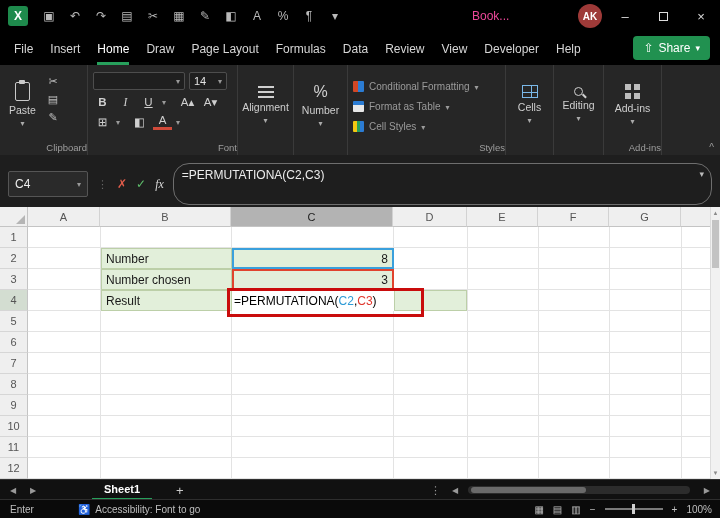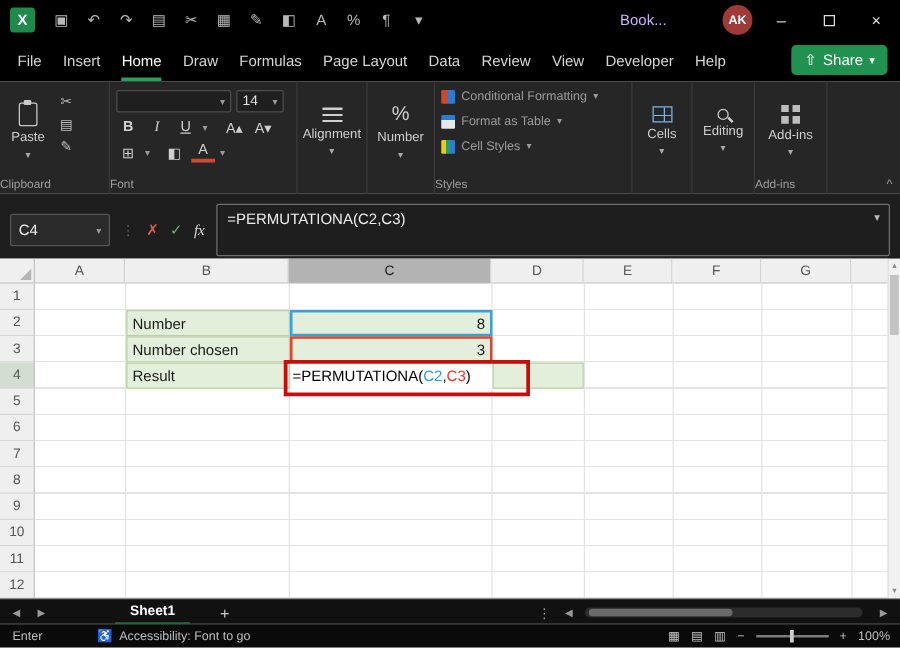--- a/index.html
+++ b/index.html
@@ -5,74 +5,74 @@
   *{box-sizing:border-box;margin:0;padding:0}
   html,body{background:#3a3a3a}
   body{font-family:"Liberation Sans",sans-serif}
   #app{position:relative;width:720px;height:518px;background:#fff;overflow:hidden}
 
   
   .titlebar{position:absolute;top:0;left:0;right:0;height:32px;background:#000;display:flex;align-items:center;color:#c8c8c8}
   .logo{width:20px;height:20px;background:#1E8A4C;border-radius:3px;color:#fff;font-weight:bold;font-size:12px;display:flex;align-items:center;justify-content:center;margin:0 8px}
   .qat{display:flex;align-items:center}
   .qat-icon{width:26px;text-align:center;font-size:12px;color:#b9b9b9}
-  .title-text{position:absolute;left:496px;font-size:12px;color:#c4b5fd}
+  .title-text{position:absolute;left:472px;font-size:12px;color:#ec4899}
   .avatar{position:absolute;right:118px;top:4px;width:24px;height:24px;border-radius:50%;background:#9E3A38;color:#fff;font-size:10px;font-weight:bold;display:flex;align-items:center;justify-content:center}
   .win{position:absolute;right:0;top:0;display:flex;height:32px}
   .win>span{width:38px;display:flex;align-items:center;justify-content:center;font-size:13px;color:#ddd}
   .restore-box{width:9px;height:9px;border:1px solid #ddd;display:inline-block}
 
   
   .menubar{position:absolute;top:32px;left:0;right:0;height:33px;background:#000;display:flex;align-items:stretch;gap:17px;padding-left:14px;color:#d6d6d6;font-size:12px}
   .menu-item{display:flex;align-items:center;border-bottom:3px solid transparent;padding-top:3px}
   .menu-item.active{color:#fff;border-bottom-color:#27A05C}
   .share-btn{position:absolute;right:10px;top:4px;height:24px;background:#219150;border-radius:4px;color:#fff;display:flex;align-items:center;gap:5px;padding:0 10px;font-size:12px}
   .share-btn .chev{font-size:9px}
 
   
   .ribbon{position:absolute;top:65px;left:0;right:0;height:90px;background:#262626;display:flex;color:#cfcfcf}
   .rgroup{position:relative;border-right:1px solid #3a3a3a;height:100%;padding:7px 5px 16px;flex-shrink:0}
-  .glabel{position:absolute;bottom:2px;left:0;right:0;text-align:left;font-size:9.5px;color:#9e9e9e}
+  .glabel{position:absolute;bottom:2px;left:0;right:0;text-align:right;font-size:9.5px;color:#9e9e9e}
   .bigbtn{display:flex;flex-direction:column;align-items:center;justify-content:center;gap:3px;height:66px;font-size:10.5px;padding:0 4px}
   .bigbtn .chev{font-size:8px;color:#aaa}
   .clip-wrap{display:flex;gap:8px}
   .clipboard-icon{width:15px;height:19px;border:1.5px solid #c9c9c9;border-radius:2px;position:relative}
   .clipboard-icon::before{content:"";position:absolute;top:-3px;left:3px;width:6px;height:4px;background:#c9c9c9;border-radius:1px}
   .mini-col{display:flex;flex-direction:column;gap:5px;padding-top:3px}
   .mini-icon{font-size:11px;color:#bdbdbd;text-align:center}
   .font-row{display:flex;align-items:center;gap:4px;margin-bottom:5px}
   .combo{background:#1f1f1f;border:1px solid #4d4d4d;border-radius:2px;height:18px;display:flex;align-items:center;justify-content:space-between;font-size:11px;padding:0 4px;color:#e4e4e4}
   .combo .chev{font-size:8px;color:#999}
   .fmt-icon{width:19px;text-align:center;font-size:11.5px;color:#cfcfcf}
   .fmt-icon.b{font-weight:bold}
   .fmt-icon.i{font-style:italic;font-family:"Liberation Serif",serif}
   .fmt-icon.u{text-decoration:underline}
   .align-icon{width:16px;height:12px;background:repeating-linear-gradient(to bottom,#cfcfcf 0 2px,transparent 2px 5px)}
   .pct-icon{font-size:16px;color:#cfcfcf}
-  .style-row{display:flex;align-items:flex-start;gap:5px;height:20px;font-size:10px;color:#9b9b9b;white-space:nowrap}
+  .style-row{display:flex;align-items:flex-end;gap:5px;height:20px;font-size:10px;color:#9b9b9b;white-space:nowrap}
   .style-swatch{width:11px;height:11px;flex-shrink:0;border-radius:1px}
   .sw-cf{background:linear-gradient(90deg,#d24726 50%,#2b7cd3 50%)}
   .sw-ft{background:linear-gradient(#2b7cd3 40%,#e8e8e8 40%)}
   .sw-cs{background:linear-gradient(90deg,#f2c811 33%,#27A05C 33% 66%,#2b7cd3 66%)}
   .cells-icon{width:16px;height:13px;border:1px solid #7ab8e8;background:linear-gradient(#7ab8e8 1px,transparent 1px) 0 6px/100% 100% no-repeat,linear-gradient(90deg,#7ab8e8 1px,transparent 1px) 8px 0/100% 100% no-repeat}
   .mag-icon{width:9px;height:9px;border:1.6px solid #cfcfcf;border-radius:50%;position:relative}
   .mag-icon::after{content:"";position:absolute;left:7px;top:7px;width:5px;height:1.6px;background:#cfcfcf;transform:rotate(45deg)}
   .addins-icon{width:15px;height:15px;background:linear-gradient(#bdbdbd 6px,transparent 6px) 0 0/6px 100% no-repeat,linear-gradient(#bdbdbd 6px,transparent 6px) 9px 0/6px 100% no-repeat,linear-gradient(transparent 9px,#bdbdbd 9px) 0 0/6px 100% no-repeat,linear-gradient(transparent 9px,#bdbdbd 9px) 9px 0/6px 100% no-repeat}
   .ribbon-caret{position:absolute;right:6px;bottom:2px;font-size:10px;color:#9e9e9e}
 
   
   .fbar{position:absolute;top:155px;left:0;right:0;height:52px;background:#1e1e1e;display:flex;align-items:center;padding:6px 8px 0}
   .namebox{width:80px;height:26px;background:#2a2a2a;border:1px solid #555;border-radius:2px;display:flex;align-items:center;justify-content:space-between;padding:0 6px;color:#eee;font-size:12px}
   .namebox .chev{font-size:8px;color:#999}
   .fbtns{display:flex;align-items:center;height:26px;gap:9px;padding:0 9px}
   .fb-sep{color:#666;font-size:11px}
   .fb-x{color:#e05c4a;font-size:12px}
   .fb-ok{color:#5dbb6a;font-size:12px}
   .fb-fx{color:#d8d8d8;font-size:12px;font-style:italic;font-family:"Liberation Serif",serif}
-  .fbox{flex:1;height:42px;border:1px solid #6e6e6e;border-radius:2px;position:relative;padding:4px 20px 0 8px;color:#ececec;font-size:12px}
+  .fbox{flex:1;height:42px;border:1px solid #6e6e6e;border-radius:16px;position:relative;padding:4px 20px 0 8px;color:#ececec;font-size:12px}
   .fbox .chev{position:absolute;right:7px;top:5px;font-size:9px;color:#bbb}
 
   
   .colheads{position:absolute;top:207px;left:0;right:10px;height:20px;display:flex;background:#efefef;font-size:11px;color:#555}
   .ch{border-right:1px solid #d2d2d2;border-bottom:1px solid #c4c4c4;display:flex;align-items:center;justify-content:center;background:#efefef}
   .ch.active{background:#b3b3b3;color:#1d1d1d}
   .ch.fill{flex:1;border-right:none}
   .corner{width:28px;position:relative;background:#efefef;border-right:1px solid #c4c4c4;border-bottom:1px solid #c4c4c4}
   .corner::after{content:"";position:absolute;right:2px;bottom:2px;border-left:9px solid transparent;border-bottom:9px solid #b5b5b5}
   .w-a{width:72px}.w-b{width:131px}.w-c{width:162px}.w-d{width:74px}.w-e{width:71px}.w-f{width:71px}.w-g{width:72px}
@@ -147,22 +147,22 @@
         </span>
       <span>×</span>
     </div>
   </div>
 
   <div class="menubar">
     <span class="menu-item">File</span>
     <span class="menu-item">Insert</span>
     <span class="menu-item active">Home</span>
     <span class="menu-item">Draw</span>
+    <span class="menu-item">Page Layout</span>
     <span class="menu-item">Formulas</span>
-    <span class="menu-item">Page Layout</span>
     <span class="menu-item">Data</span>
     <span class="menu-item">Review</span>
     <span class="menu-item">View</span>
     <span class="menu-item">Developer</span>
     <span class="menu-item">Help</span>
     <span class="share-btn">
       <span>⇧</span>
       <span>Share</span>
       <span class="chev">▾</span>
     </span>

